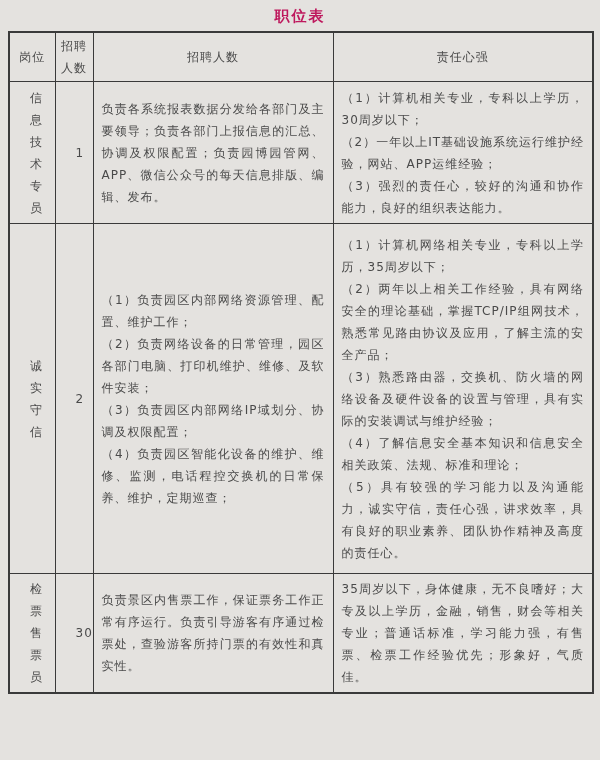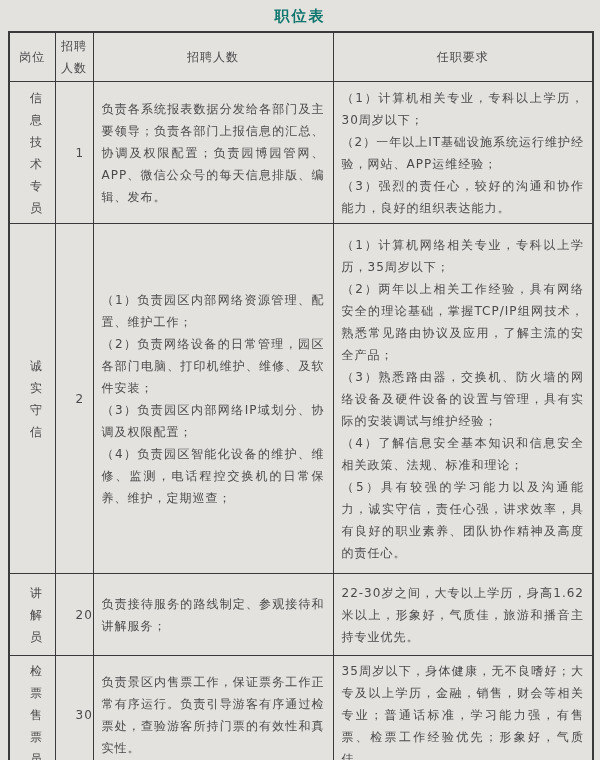--- a/index.html
+++ b/index.html
@@ -15,21 +15,21 @@
     box-sizing: border-box;
     padding: 5px 8px 4px 8px;
     background: #e4e2df;
     overflow: hidden;
   }
   .title {
     text-align: center;
     font-size: 15px;
     font-weight: bold;
     letter-spacing: 2px;
-    color: #0f766e;
+    color: #be185d;
     margin: 2px 0 5px 0;
   }
   table.jobs {
     border-collapse: collapse;
     table-layout: fixed;
     width: 584px;
     border: 2px solid #3a3a3a;
   }
   table.jobs th, table.jobs td {
     border: 1px solid #3a3a3a;
@@ -74,21 +74,21 @@
       <col class="c-pos">
       <col class="c-count">
       <col class="c-duty">
       <col class="c-req">
     </colgroup>
     <thead>
       <tr>
         <th>岗位</th>
         <th>招聘人数</th>
         <th>招聘人数</th>
-        <th>任职要求</th>
+        <th>责任心强</th>
       </tr>
     </thead>
     <tbody>
       <tr class="r1">
         <td class="cell-center">信息技术专员</td>
         <td class="cell-center">1</td>
         <td class="cell-text">负责各系统报表数据分发给各部门及主要领导；负责各部门上报信息的汇总、协调及权限配置；负责园博园管网、APP、微信公众号的每天信息排版、编辑、发布。</td>
         <td class="cell-text">（1）计算机相关专业，专科以上学历，30周岁以下；
 （2）一年以上IT基础设施系统运行维护经验，网站、APP运维经验；
 （3）强烈的责任心，较好的沟通和协作能力，良好的组织表达能力。</td>
@@ -99,26 +99,20 @@
         <td class="cell-text">（1）负责园区内部网络资源管理、配置、维护工作；
 （2）负责网络设备的日常管理，园区各部门电脑、打印机维护、维修、及软件安装；
 （3）负责园区内部网络IP域划分、协调及权限配置；
 （4）负责园区智能化设备的维护、维修、监测，电话程控交换机的日常保养、维护，定期巡查；</td>
         <td class="cell-text">（1）计算机网络相关专业，专科以上学历，35周岁以下；
 （2）两年以上相关工作经验，具有网络安全的理论基础，掌握TCP/IP组网技术，熟悉常见路由协议及应用，了解主流的安全产品；
 （3）熟悉路由器，交换机、防火墙的网络设备及硬件设备的设置与管理，具有实际的安装调试与维护经验；
 （4）了解信息安全基本知识和信息安全相关政策、法规、标准和理论；
 （5）具有较强的学习能力以及沟通能力，诚实守信，责任心强，讲求效率，具有良好的职业素养、团队协作精神及高度的责任心。</td>
       </tr>
-      <tr class="r3">
-        <td class="cell-center">讲解员</td>
-        <td class="cell-center">20</td>
-        <td class="cell-text">负责接待服务的路线制定、参观接待和讲解服务；</td>
-        <td class="cell-text">22-30岁之间，大专以上学历，身高1.62米以上，形象好，气质佳，旅游和播音主持专业优先。</td>
-      </tr>
       <tr class="r4">
         <td class="cell-center">检票售票员</td>
         <td class="cell-center">30</td>
         <td class="cell-text">负责景区内售票工作，保证票务工作正常有序运行。负责引导游客有序通过检票处，查验游客所持门票的有效性和真实性。</td>
         <td class="cell-text">35周岁以下，身体健康，无不良嗜好；大专及以上学历，金融，销售，财会等相关专业；普通话标准，学习能力强，有售票、检票工作经验优先；形象好，气质佳。</td>
       </tr>
     </tbody>
   </table>
 </div>
 

